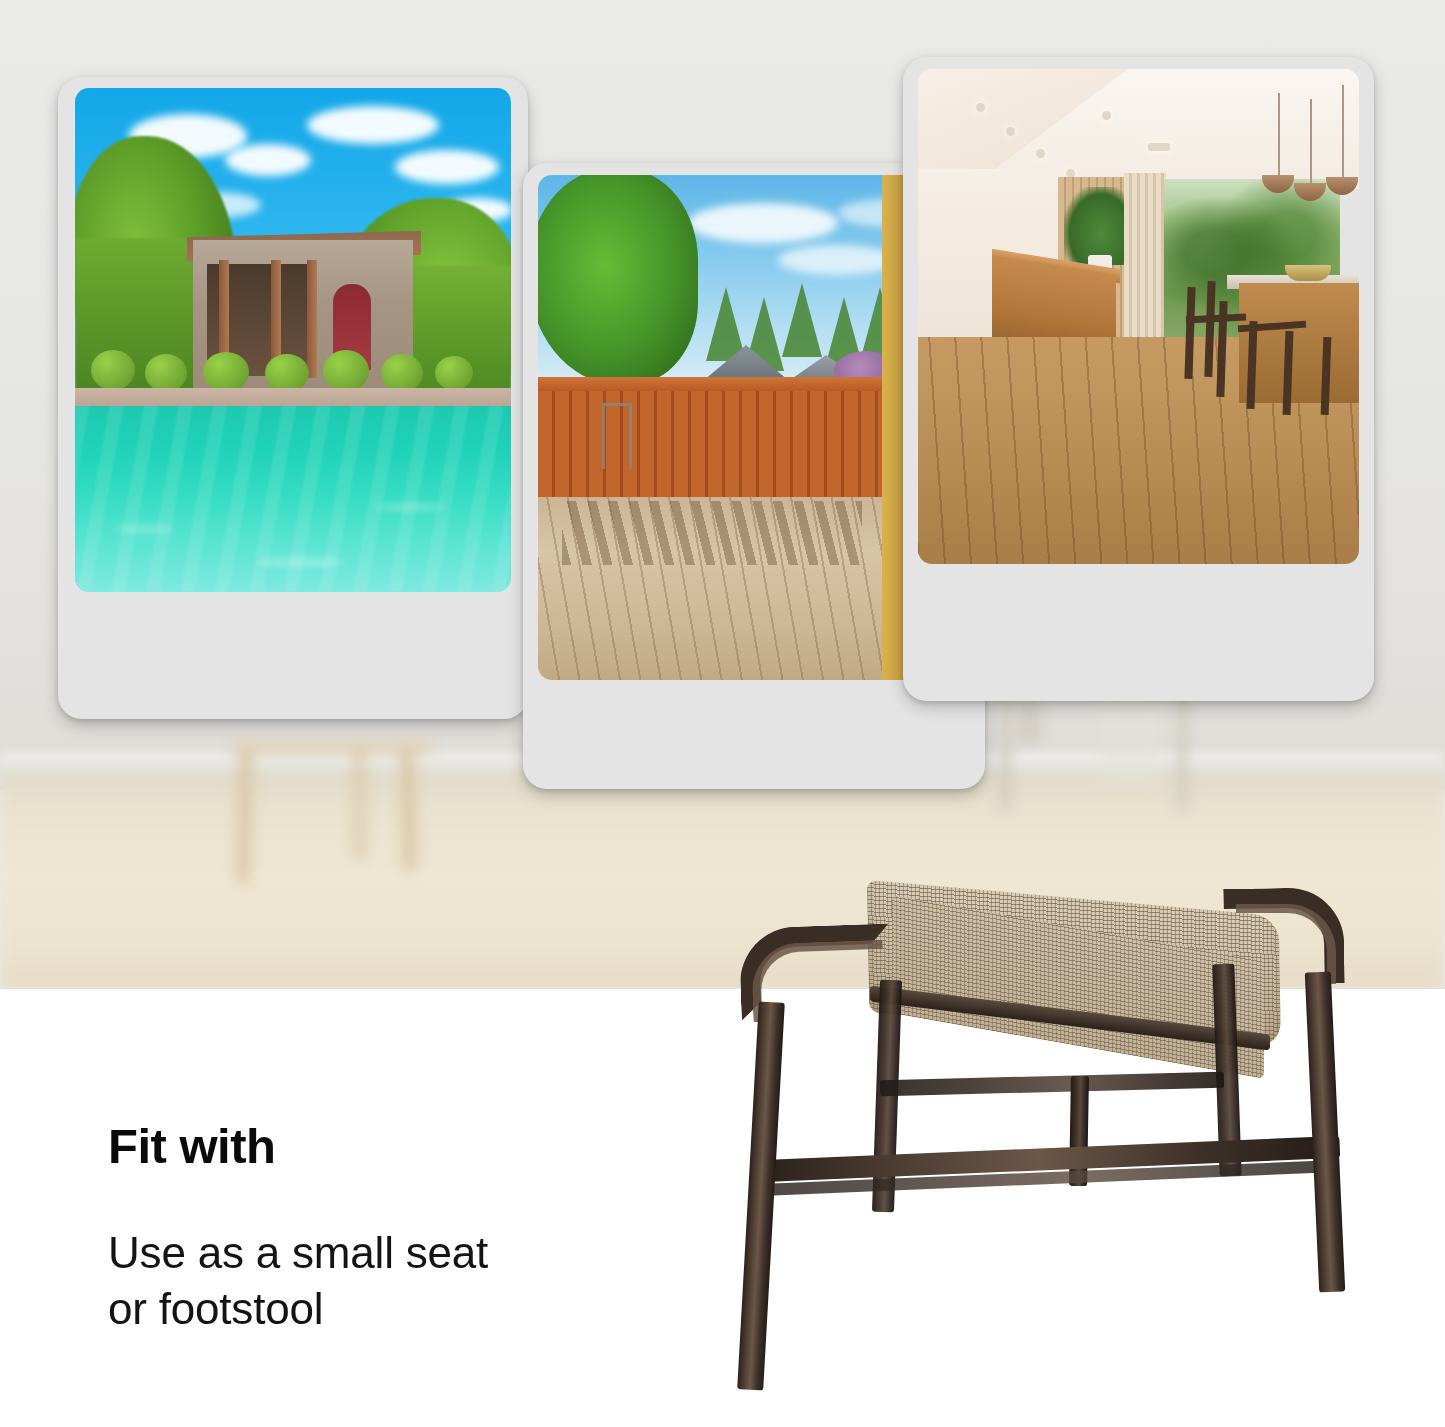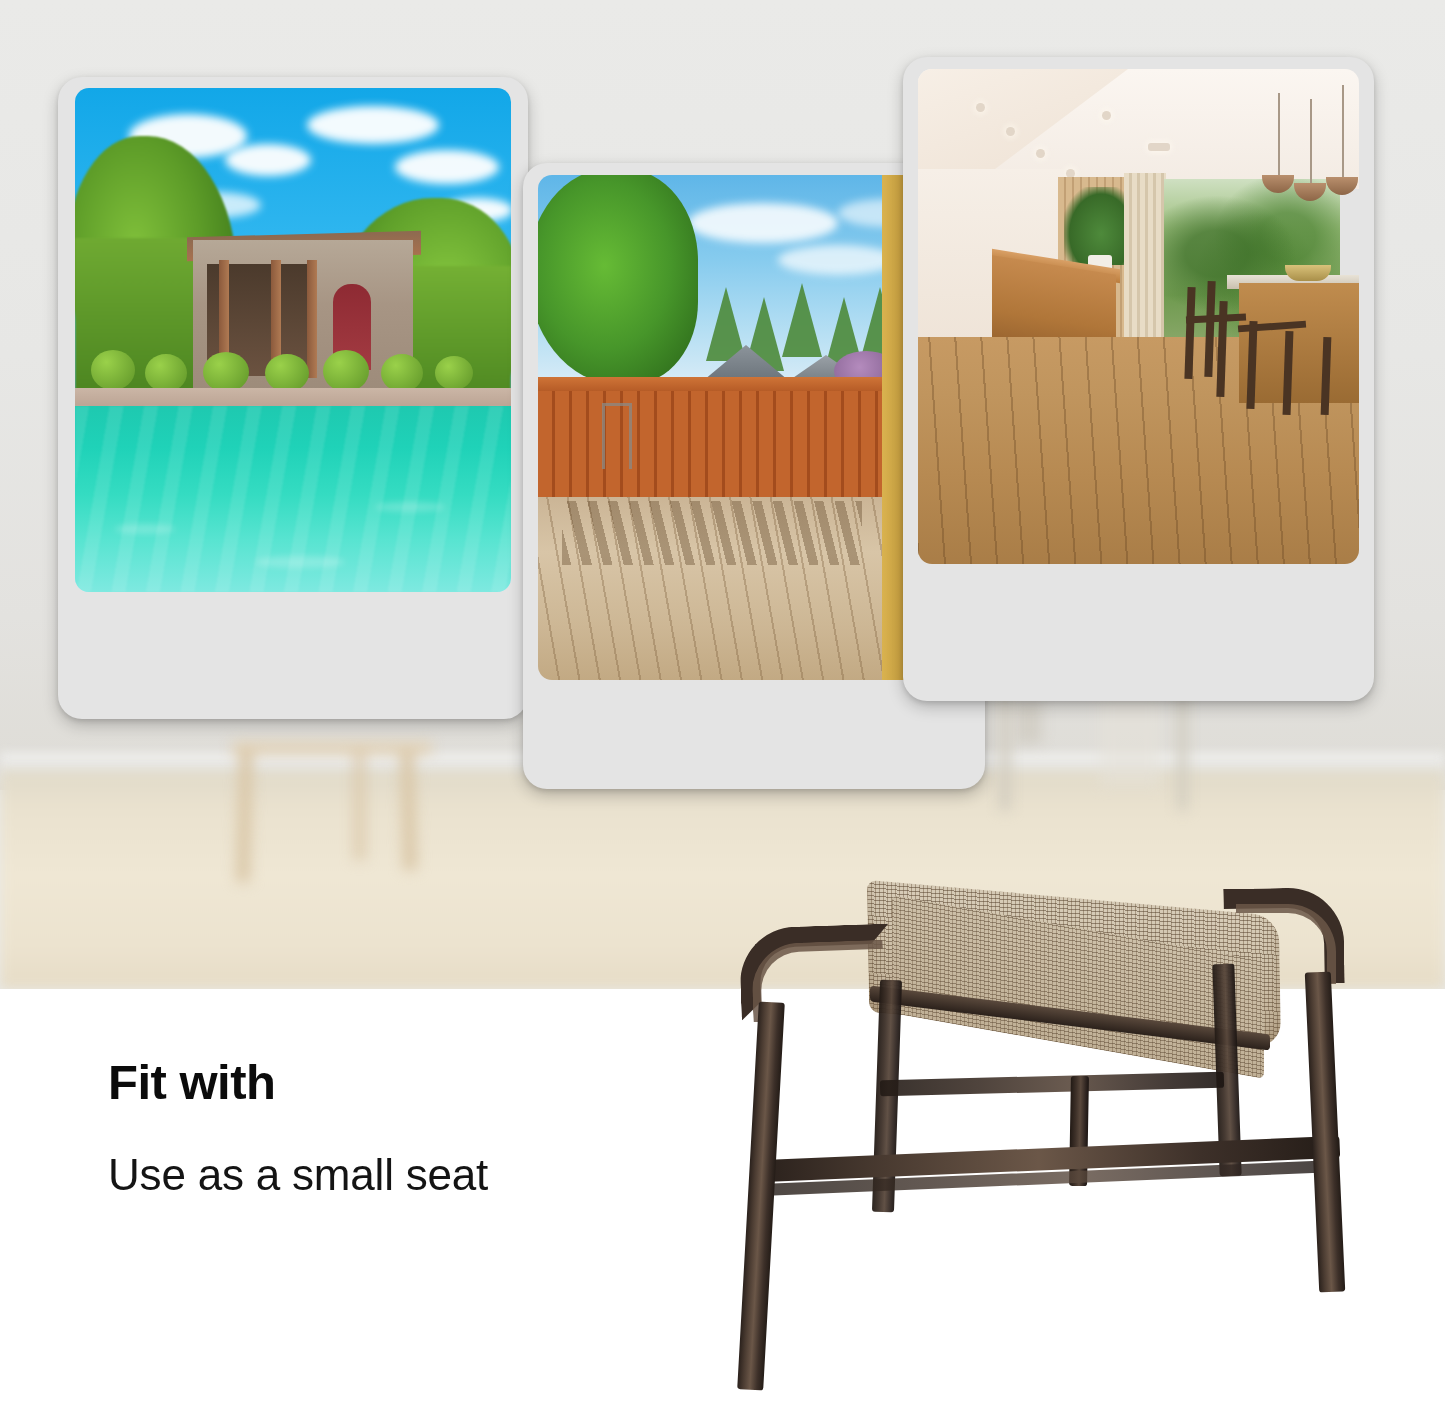--- a/index.html
+++ b/index.html
@@ -160,26 +160,26 @@
              background:linear-gradient(180deg,#e8e2d6,#c9bfae); }
   .in-bowl { position:absolute; right:28px; top:196px; width:46px; height:16px;
              background:linear-gradient(180deg,#d9c27a,#a98f49); border-radius:0 0 14px 14px; }
   .in-chair { position:absolute; background:#4a3423; }
   .in-pendant { position:absolute; width:32px; height:18px;
              background:linear-gradient(180deg,#b98f6d,#8d6647); border-radius:0 0 18px 18px; }
   .in-cord { position:absolute; width:2px; background:#a89887; }
 
   
   .bottom { position:absolute; left:0; top:989px; width:1445px; height:438px; background:#fff; }
-  .copy { position:absolute; left:108px; top:1054px; width:620px; }
+  .copy { position:absolute; left:108px; top:1118px; width:620px; }
   .copy .h1 { font-size:49px; font-weight:700; color:#0b0b0b; line-height:1.16; letter-spacing:-0.5px; }
   .copy .h2 { font-size:49px; font-weight:700; font-style:italic; color:#0b0b0b;
               line-height:1.16; letter-spacing:-0.5px; margin-top:10px; }
   .copy .sub { font-size:44px; font-weight:400; color:#141414; line-height:1.28;
-               margin-top:36px; letter-spacing:-0.2px; }
+               margin-top:50px; letter-spacing:-0.2px; }
 
   
   .stool { position:absolute; left:700px; top:880px; width:690px; height:530px; }
   .st { position:absolute; }
   .frame-dark { background:linear-gradient(90deg,#2a211c 0%,#4a3b31 22%,#6b5748 48%,#3d3029 76%,#241c17 100%); }
   .frame-dark2{ background:linear-gradient(90deg,#221a15 0%,#3d3028 30%,#59483c 55%,#2e2420 85%,#1c1512 100%); }
 
   
   .seat { position:absolute; left:168px; top:18px; width:412px; height:132px;
           background:
@@ -378,20 +378,21 @@
       <div class="in-pendant" style="left:376px; top:114px;"></div>
       <div class="in-pendant" style="left:408px; top:108px;"></div>
     </div>
   </div>
 
   <div class="bottom"></div>
 
   <div class="copy">
     <div class="h1">Fit with</div>
     <div class="sub">Use as a small seat</div>
+    <div class="sub" style="margin-top:0">or footstool</div>
   </div>
 
   <div class="stool">
     <div class="seat"></div>
     <div class="seat2"></div>
     <div class="seat-edge"></div>
 
     <div class="rail-l"></div>
     <div class="rail-l2"></div>
     <div class="rail-r"></div>

